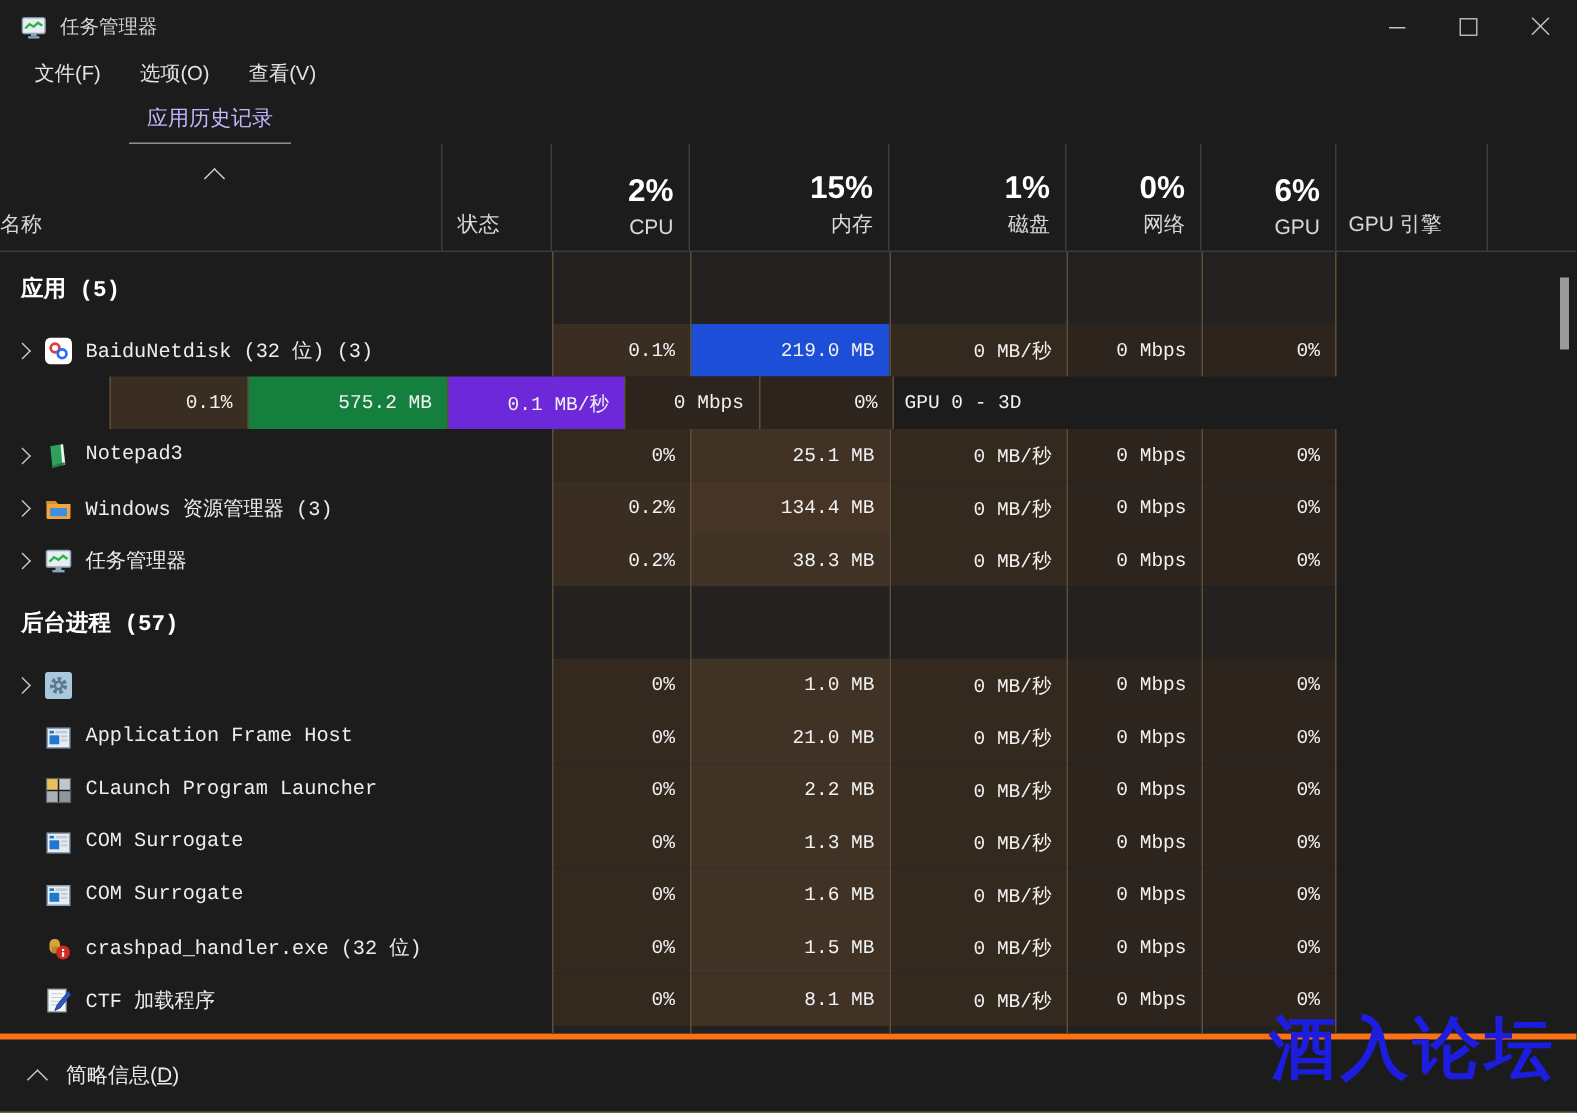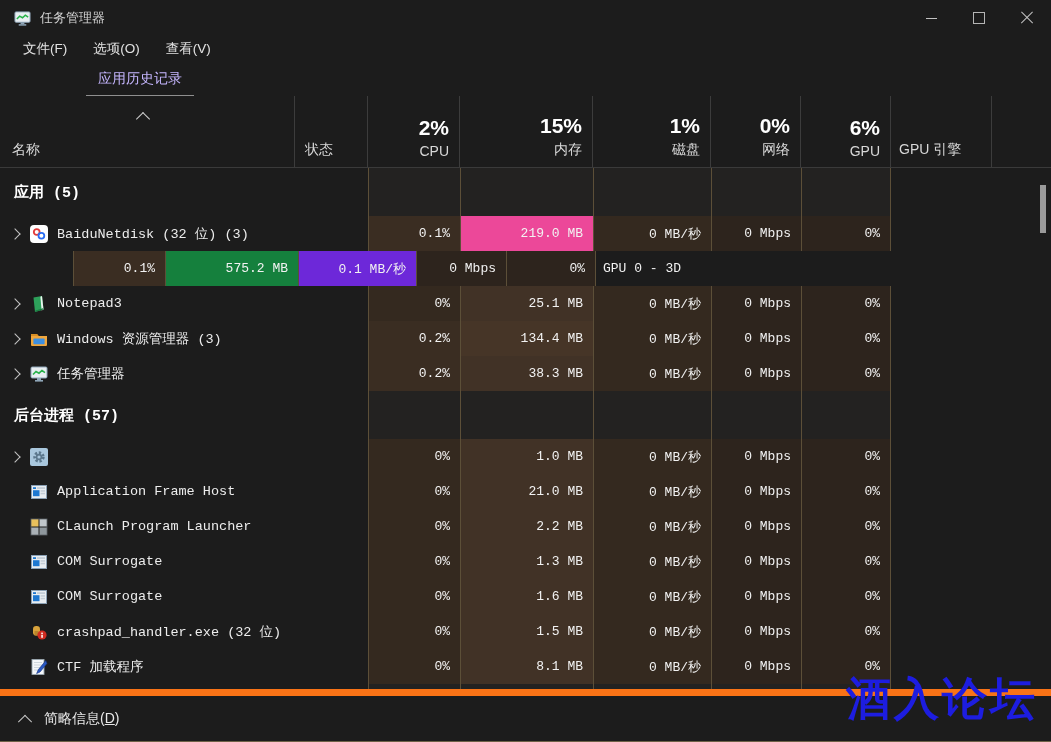--- a/index.html
+++ b/index.html
@@ -37,21 +37,21 @@
 
   
   .tabstrip{height:34px;flex:none;position:relative;}
   .tab{position:absolute;left:86px;top:0;height:100%;display:flex;align-items:center;
     padding:0 12px;font-size:14px;color:#c4b5fd;border-bottom:1px solid #8f8f8f;box-sizing:border-box;}
 
   
   .thead{height:72px;flex:none;display:flex;border-bottom:1px solid #3a3a3a;box-sizing:border-box;}
   .th{box-sizing:border-box;border-right:1px solid var(--hdr-sep);display:flex;flex-direction:column;
     justify-content:flex-end;padding-bottom:8px;}
-  .th-name{width:295px;padding-left:12px;position:relative;}
+  .th-name{width:295px;position:relative;}
   .th-status{width:73px;padding-left:10px;}
   .th-num{align-items:flex-end;padding-right:10px;}
   .th-cpu{width:92px;} .th-mem{width:133px;} .th-disk{width:118px;}
   .th-net{width:90px;} .th-gpu{width:90px;}
   .th-eng{width:101px;padding-left:8px;}
   .th-gutter{width:43px;border-right:none;}
   .th .big{font-size:21px;font-weight:700;color:#ffffff;line-height:1.05;}
   .th .lbl{font-size:14px;color:#d8d8d8;margin-top:4px;}
   .sort-chev{position:absolute;left:138px;top:18px;width:9px;height:9px;
     border-left:1.5px solid #cfcfcf;border-top:1.5px solid #cfcfcf;transform:rotate(45deg);}
@@ -74,21 +74,21 @@
   .ic{width:18px;height:18px;margin-right:9px;flex:none;}
   .ic svg{display:block;}
   .pname{font-size:13.5px;color:#ededed;white-space:nowrap;}
   .sec-label{font-size:15px;font-weight:bold;color:#ffffff;padding-left:14px;white-space:nowrap;}
 
   
   .sb{position:absolute;top:0;right:0;bottom:0;width:16px;}
   .sb-thumb{position:absolute;top:17px;left:5px;width:6px;height:48px;background:#9a9a9a;}
 
   
-  .footer{height:52px;flex:none;border-top:7px solid #f97316;display:flex;align-items:center;
+  .footer{height:52px;flex:none;border-top:4px solid #f97316;display:flex;align-items:center;
     padding-left:20px;box-sizing:border-box;}
   .chev-up{width:9px;height:9px;border-left:1.5px solid #c8c8c8;border-top:1.5px solid #c8c8c8;
     transform:rotate(45deg) translate(2px,2px);margin-right:14px;}
   .f-label{font-size:14px;color:#e8e8e8;}
   .f-label .ul{text-decoration:underline;}
 
   
   .watermark{position:absolute;right:13px;bottom:13px;font-size:45px;font-weight:bold;
     letter-spacing:3px;z-index:6;pointer-events:none;white-space:nowrap;}
 </style>
@@ -186,21 +186,21 @@
             <svg viewBox="0 0 18 18" width="18" height="18">
               <rect width="18" height="18" rx="4" fill="#ffffff"></rect>
               <circle cx="6.7" cy="7" r="2.9" fill="none" stroke="#e23c3c" stroke-width="1.8"></circle>
               <circle cx="11.4" cy="10.8" r="2.9" fill="none" stroke="#2a6df4" stroke-width="1.8"></circle>
             </svg>
           </span>
           <span class="pname">BaiduNetdisk (32 位) (3)</span>
         </div>
         <div class="cell c-status"></div>
         <div class="cell heat c-cpu" style="background:#3a2d22">0.1%</div>
-        <div class="cell heat c-mem" style="background:#ec4899">219.0 MB</div>
+        <div class="cell heat c-mem" style="background:#1d4ed8">219.0 MB</div>
         <div class="cell heat c-disk" style="background:#34291f">0 MB/秒</div>
         <div class="cell heat c-net" style="background:#2d241d">0 Mbps</div>
         <div class="cell heat c-gpu" style="background:#2d241d">0%</div>
         <div class="cell c-eng"></div>
       </div>
       <div class="row proc">
         <div class="cell c-status"></div>
         <div class="cell heat c-cpu" style="background:#3a2d22">0.1%</div>
         <div class="cell heat c-mem" style="background:#15803d">575.2 MB</div>
         <div class="cell heat c-disk" style="background:#6d28d9">0.1 MB/秒</div>

